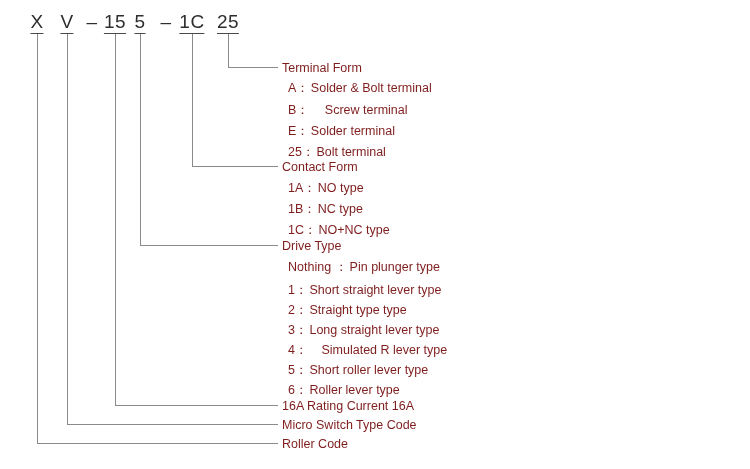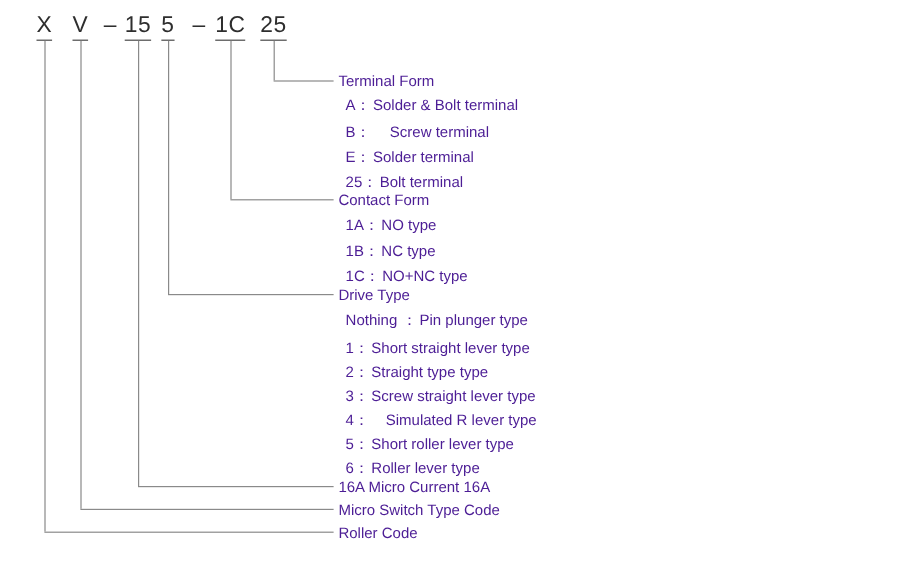--- a/index.html
+++ b/index.html
@@ -30,21 +30,21 @@
   
   .vline{position:absolute;width:1px;background:#8a8a8a;}
   .hline{position:absolute;height:1px;background:#8a8a8a;}
 
   
   .lbl{
     position:absolute;
     font-size:12.5px;
     line-height:12.5px;
     white-space:nowrap;
-    color:#4c1d95;
+    color:#7f1d1d;
   }
   .lbl.head{left:282px;}
   .lbl.opt{left:288px;}
   .fw{font-family:"DejaVu Sans",sans-serif;}
 </style>
 </head>
 <body>
 
 <div id="stage">
   <div class="code-row" id="code-row">
@@ -78,21 +78,21 @@
       <div class="lbl opt" style="top: 125px;"><span>E</span><span class="fw">：</span><span style="margin-left: 2px;">Solder terminal</span></div>
       <div class="lbl opt" style="top: 146px;"><span>25</span><span class="fw">：</span><span style="margin-left: 2px;">Bolt terminal</span></div>
       <div class="lbl head" style="top: 161px;">Contact Form</div>
       <div class="lbl opt" style="top: 182px;"><span>1A</span><span class="fw">：</span><span style="margin-left: 2px;">NO type</span></div>
       <div class="lbl opt" style="top: 203px;"><span>1B</span><span class="fw">：</span><span style="margin-left: 2px;">NC type</span></div>
       <div class="lbl opt" style="top: 224px;"><span>1C</span><span class="fw">：</span><span style="margin-left: 2px;">NO+NC type</span></div>
       <div class="lbl head" style="top: 240px;">Drive Type</div>
       <div class="lbl opt" style="top: 261px;"><span>Nothing</span><span class="fw" style="margin-left: 4px;">：</span><span style="margin-left: 2px;">Pin plunger type</span></div>
       <div class="lbl opt" style="top: 284px;"><span>1</span><span class="fw">：</span><span style="margin-left: 2px;">Short straight lever type</span></div>
       <div class="lbl opt" style="top: 304px;"><span>2</span><span class="fw">：</span><span style="margin-left: 2px;">Straight type type</span></div>
-      <div class="lbl opt" style="top: 324px;"><span>3</span><span class="fw">：</span><span style="margin-left: 2px;">Screw straight lever type</span></div>
+      <div class="lbl opt" style="top: 324px;"><span>3</span><span class="fw">：</span><span style="margin-left: 2px;">Long straight lever type</span></div>
       <div class="lbl opt" style="top: 344px;"><span>4</span><span class="fw">：</span><span style="margin-left: 14px;">Simulated R lever type</span></div>
       <div class="lbl opt" style="top: 364px;"><span>5</span><span class="fw">：</span><span style="margin-left: 2px;">Short roller lever type</span></div>
       <div class="lbl opt" style="top: 384px;"><span>6</span><span class="fw">：</span><span style="margin-left: 2px;">Roller lever type</span></div>
-      <div class="lbl head" style="top: 400px;">16A  Micro Current 16A</div>
+      <div class="lbl head" style="top: 400px;">16A  Rating Current 16A</div>
       <div class="lbl head" style="top: 419px;">Micro Switch Type Code</div>
       <div class="lbl head" style="top: 438px;">Roller Code</div>
     </div>
 </div>
 
 </body></html>

